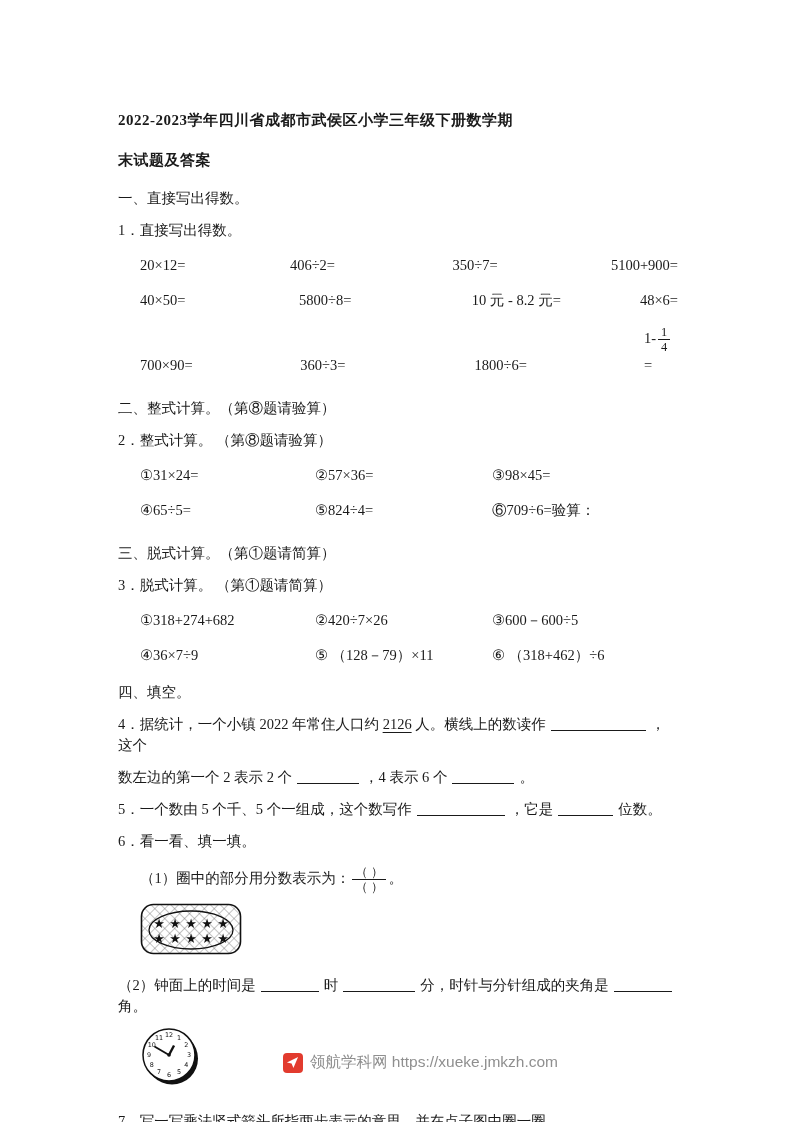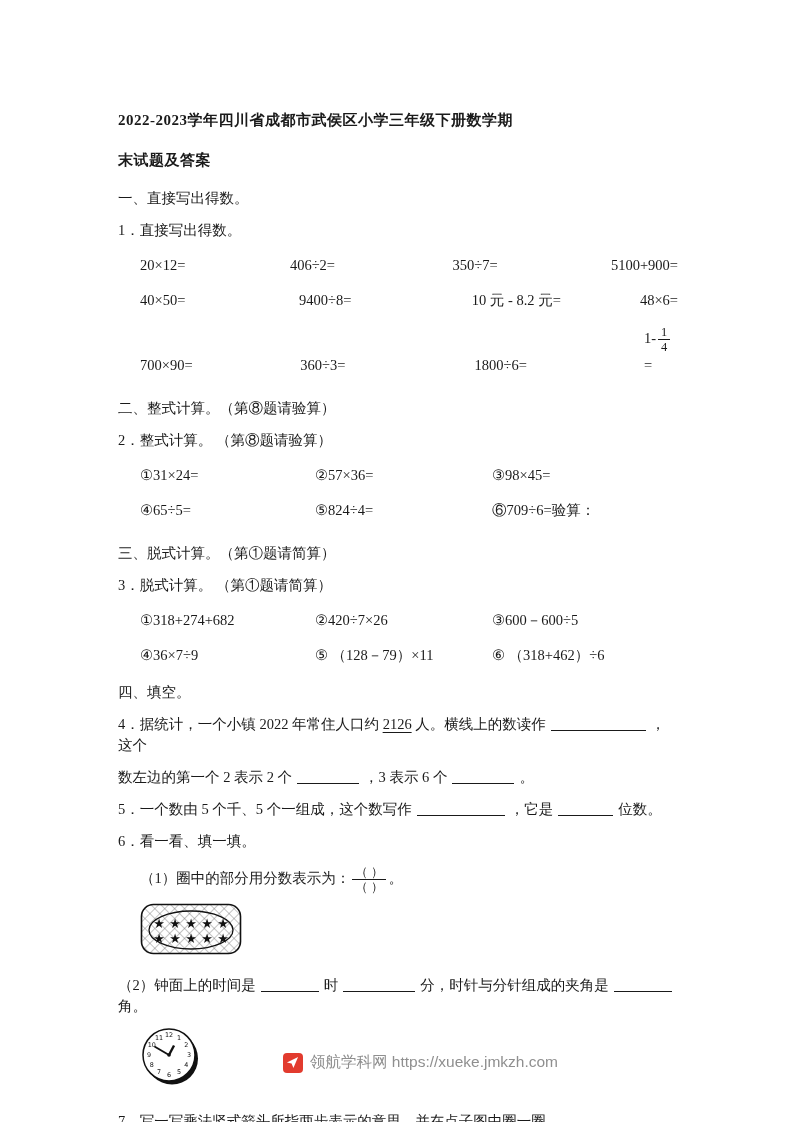--- a/index.html
+++ b/index.html
@@ -60,21 +60,21 @@
   <div class="line q-label">1．直接写出得数。</div>
 
   <div class="line q1-row">
     <span class="c1">20×12=</span>
     <span class="c2">406÷2=</span>
     <span class="c3">350÷7=</span>
     <span class="c4">5100+900=</span>
   </div>
   <div class="line q1-row">
     <span class="c1">40×50=</span>
-    <span class="c2">9400÷8=</span>
+    <span class="c2">5800÷8=</span>
     <span class="c3">10 元 - 8.2 元=</span>
     <span class="c4">48×6=</span>
   </div>
   <div class="line q1-row" style="align-items:flex-end;">
     <span class="c1">700×90=</span>
     <span class="c2">360÷3=</span>
     <span class="c3">1800÷6=</span>
     <span class="c4">
       <span>1</span><span>-</span><span class="frac">
           <span class="num">1</span>
@@ -108,21 +108,21 @@
     <span class="c2">⑤ （128－79）×11</span>
     <span class="c3">⑥ （318+462）÷6</span>
   </div>
 
   <div class="line sec-header sp-md">四、填空。</div>
 
   <div class="line q-label">
     <span>4．据统计，一个小镇 2022 年常住人口约 </span><span class="u-num">2126</span><span> 人。横线上的数读作</span><span class="blank w95"></span><span>，这个</span>
   </div>
   <div class="line q-label">
-    <span>数左边的第一个 2 表示 2 个</span><span class="blank w62"></span><span>，3 表示 6 个</span><span class="blank w62"></span><span>。</span>
+    <span>数左边的第一个 2 表示 2 个</span><span class="blank w62"></span><span>，4 表示 6 个</span><span class="blank w62"></span><span>。</span>
   </div>
 
   <div class="line q-label">
     <span>5．一个数由 5 个千、5 个一组成，这个数写作</span><span class="blank w88"></span><span>，它是</span><span class="blank w55"></span><span>位数。</span>
   </div>
 
   <div class="line q-label">6．看一看、填一填。</div>
 
   <div class="line q-label tall" style="padding-left:22px;">
     <span>（1）圈中的部分用分数表示为：</span><span class="frac">

